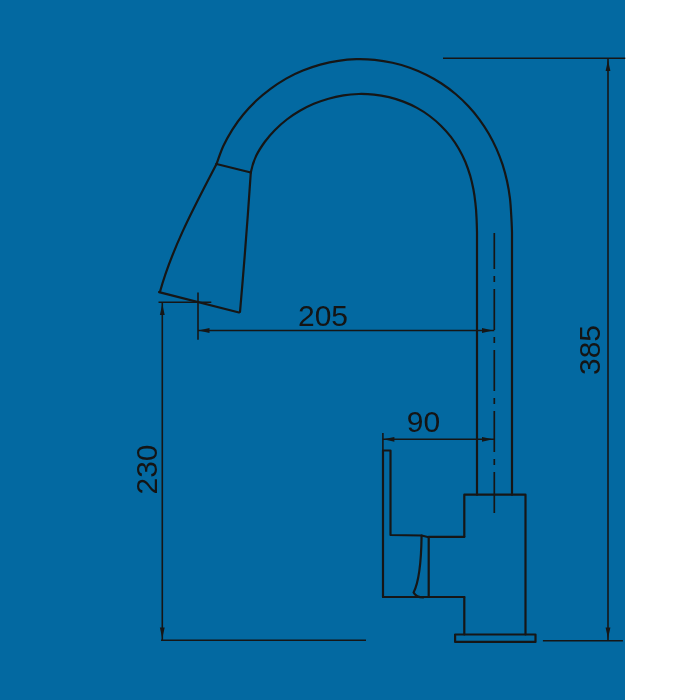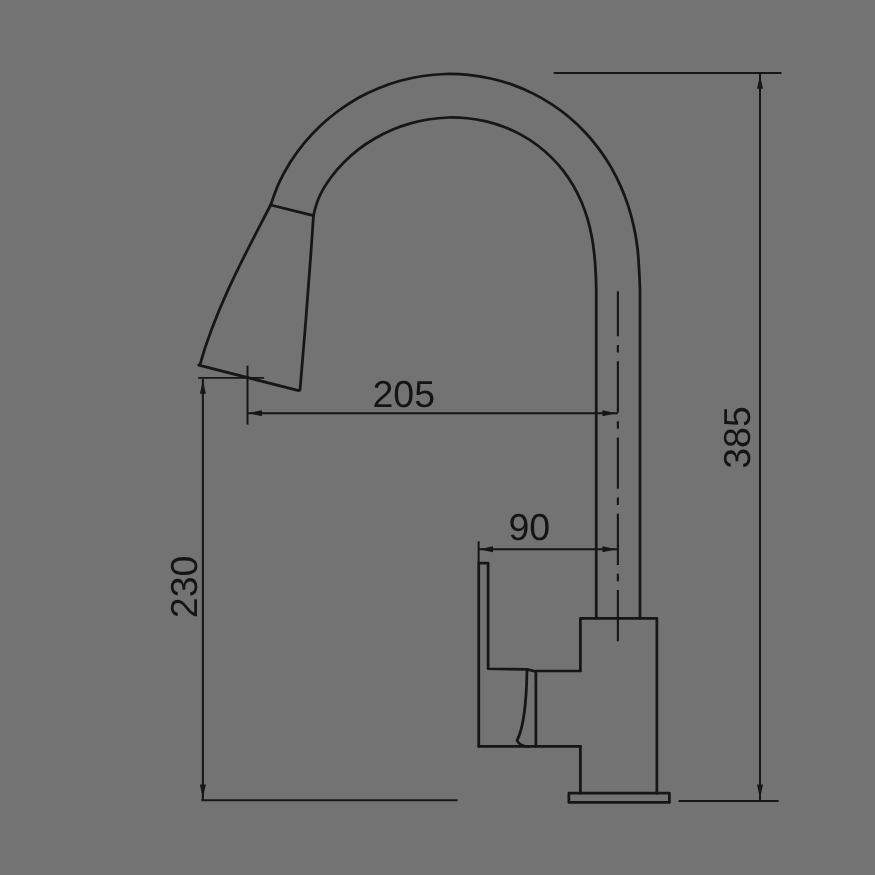--- a/index.html
+++ b/index.html
@@ -1,16 +1,16 @@
 <!DOCTYPE html>
 <html><head>
 <meta charset="utf-8">
 <style>
   html,body{margin:0;padding:0;background:#ffffff;}
-  .wrap{width:700px;height:700px;position:relative;background:#737373;}
+  .wrap{width:625px;height:700px;position:relative;background:#0369a1;}
   text{font-family:"Liberation Sans", sans-serif;fill:#141414;}
 </style>
 </head>
 <body>
 
 <div class="wrap">
 <svg width="700" height="700" viewBox="0 0 700 700" xmlns="http://www.w3.org/2000/svg">
   <g fill="none" stroke="#161616" stroke-width="2.2" stroke-linecap="round" stroke-linejoin="round">
 
     <path d="M 216.5,164.0 C 217.6,161.1 220.6,152.0 223.2,146.3 C 225.8,140.6 228.9,135.1 232.2,129.8 C 235.6,124.5 239.3,119.3 243.3,114.5 C 247.3,109.7 251.6,105.1 256.1,100.8 C 260.6,96.5 265.5,92.5 270.5,88.8 C 275.5,85.1 280.8,81.7 286.1,78.6 C 291.5,75.6 297.2,72.9 302.9,70.6 C 308.6,68.2 314.4,66.2 320.3,64.6 C 326.3,63.0 332.3,61.7 338.3,60.8 C 344.4,59.9 350.5,59.4 356.5,59.2 C 362.6,59.1 368.7,59.3 374.7,59.9 C 380.7,60.5 386.7,61.5 392.5,62.8 C 398.4,64.1 404.2,65.7 409.8,67.7 C 415.4,69.7 420.9,72.0 426.2,74.7 C 431.5,77.3 436.6,80.3 441.5,83.5 C 446.4,86.7 451.1,90.2 455.6,94.0 C 460.1,97.8 464.3,101.8 468.2,106.0 C 472.2,110.2 475.9,114.7 479.3,119.3 C 482.7,123.9 485.9,128.7 488.8,133.7 C 491.6,138.6 494.2,143.7 496.5,148.9 C 498.8,154.1 500.8,159.4 502.6,164.7 C 504.3,170.1 505.8,175.6 507.0,181.1 C 508.2,186.6 509.2,192.2 509.9,197.8 C 510.6,203.4 510.9,209.0 511.2,214.7 C 511.6,220.4 511.9,229.1 512.0,232.0 L 512,494.7"></path>

